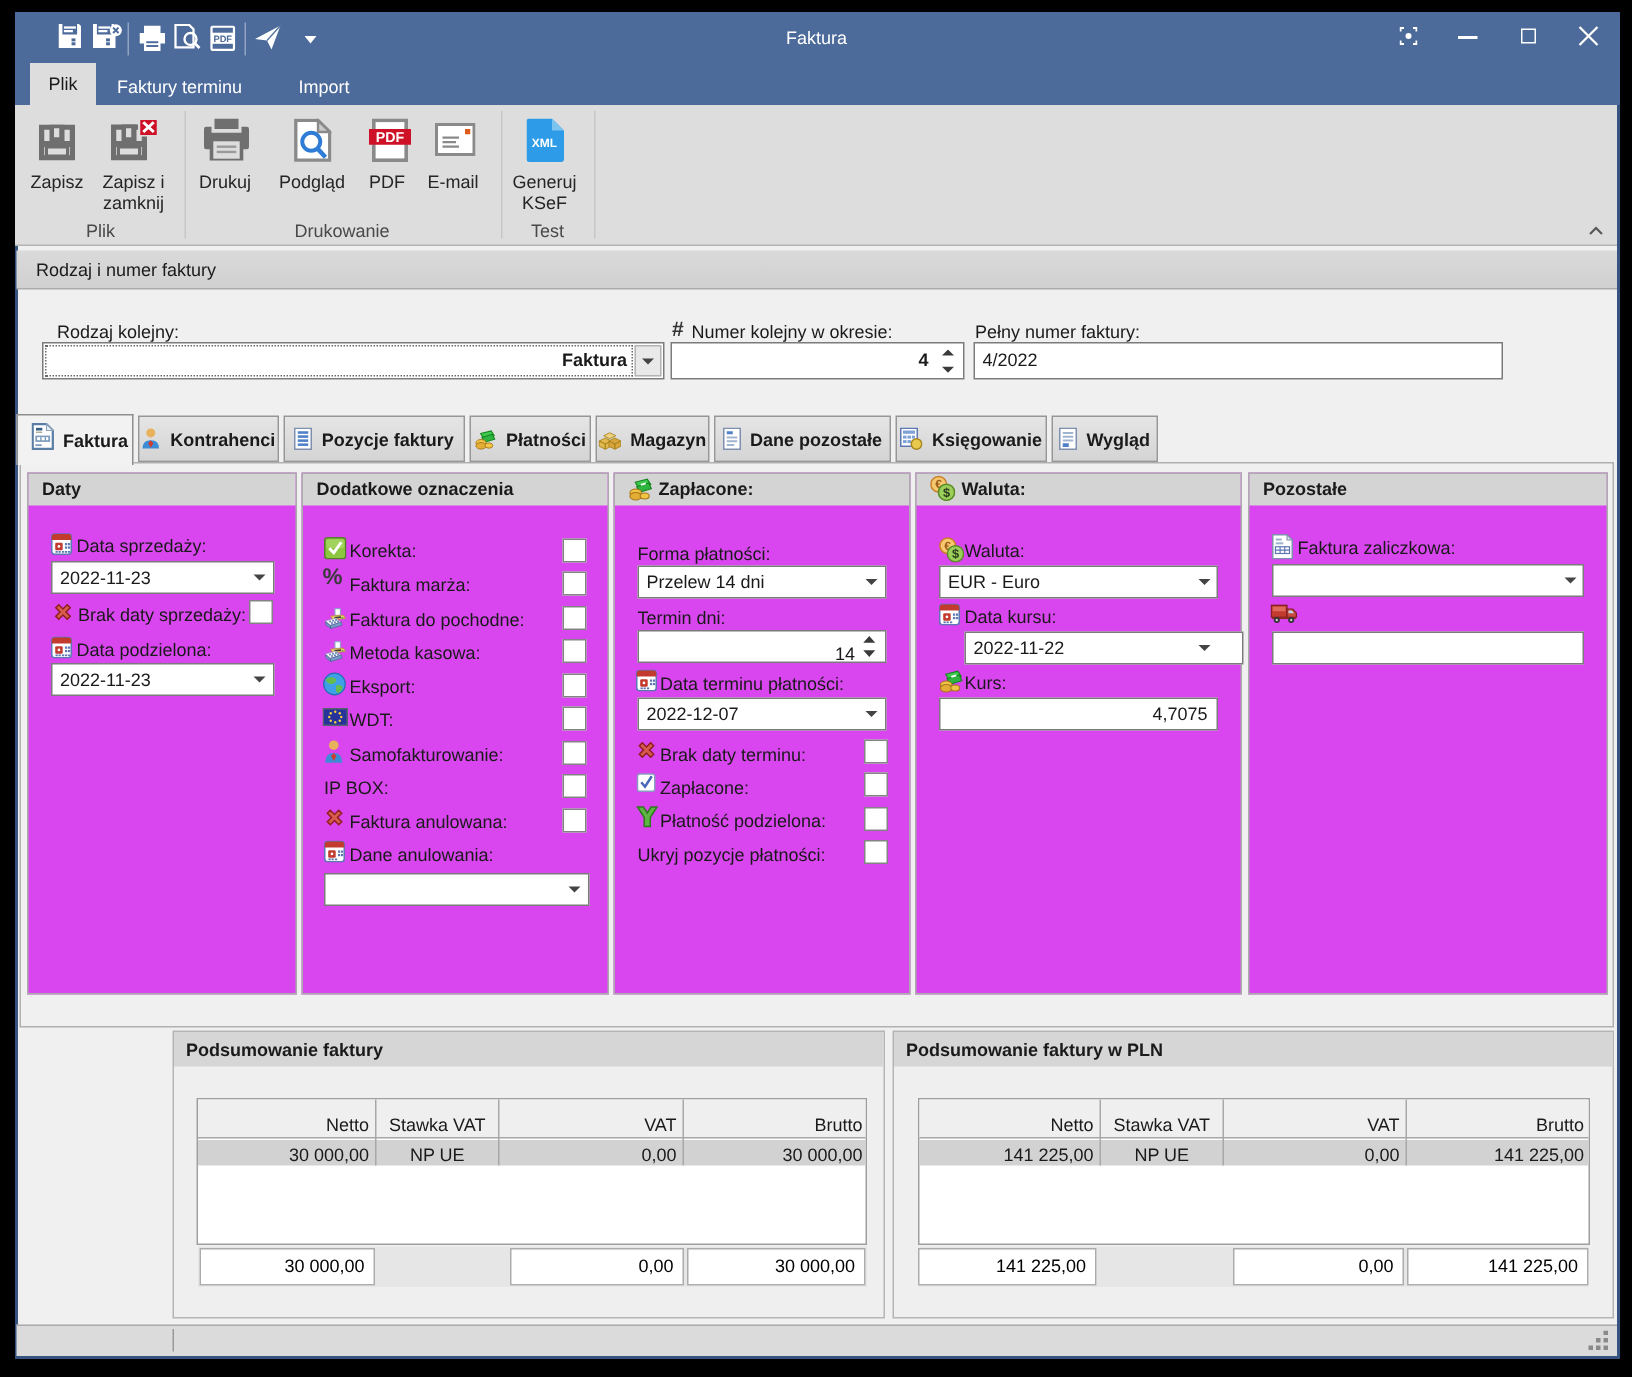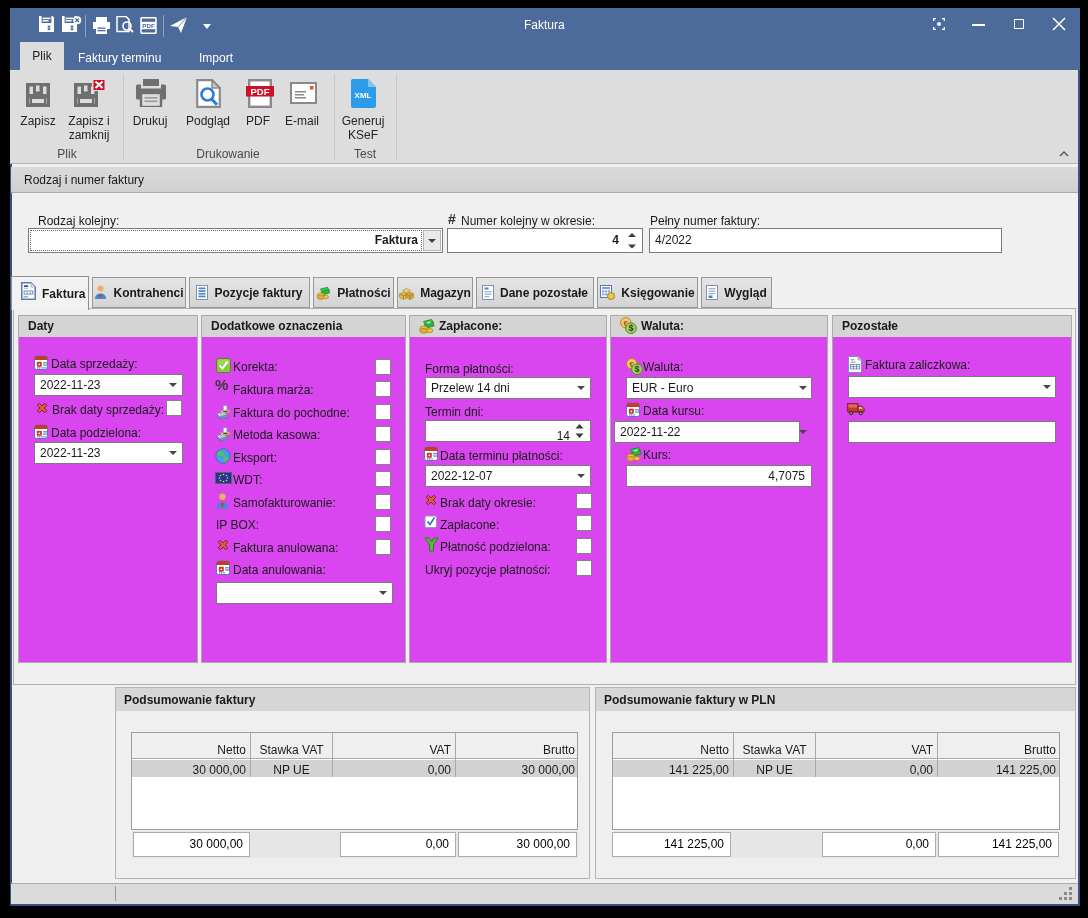--- a/index.html
+++ b/index.html
@@ -491,21 +491,21 @@
         <rect x="9.3" y="7" width="1.5" height="1.5"></rect>
         <rect x="11.3" y="7" width="1.5" height="1.5"></rect>
         <rect x="9.3" y="9.3" width="1.5" height="1.5"></rect>
         <rect x="11.3" y="9.3" width="1.5" height="1.5"></rect>
         <rect x="3" y="12.3" width="1.5" height="1.2"></rect>
         <rect x="5" y="12.3" width="1.5" height="1.2"></rect>
         <rect x="7.3" y="12.3" width="1.5" height="1.2"></rect>
       </g>
     </svg>
   </div>
-<div class="lbl" style="left:233px;top:563px">Data anulowania:</div>
+<div class="lbl" style="left:233px;top:563px">Dane anulowania:</div>
 <div class="combo" style="left:216px;top:582px;width:177px;height:22px"></div>
 <div class="arr" style="left:379px;top:591px"></div>
 
 <div class="lbl" style="left:425px;top:362px">Forma płatności:</div>
 <div class="combo" style="left:425px;top:377px;width:166px;height:22px">Przelew 14 dni</div>
 <div class="arr" style="left:577px;top:386px"></div>
 <div class="lbl" style="left:425px;top:405px">Termin dni:</div>
 <div class="combo" style="left:425px;top:420px;width:166px;height:22px">
     <span style="position:absolute;right:20px;top:5px;line-height:20px">14</span>
   </div>
@@ -533,21 +533,21 @@
     </svg>
   </div>
 <div class="lbl" style="left:440px;top:449px">Data terminu płatności:</div>
 <div class="combo" style="left:425px;top:465px;width:166px;height:22px">2022-12-07</div>
 <div class="arr" style="left:577px;top:474px"></div>
 <div class="ic" style="left:424px;top:493px">
     <svg width="14" height="14" viewBox="0 0 14 14">
       <path d="M2.2 4.2 L4.2 2.2 L7 5 L9.8 2.2 L11.8 4.2 L9 7 L11.8 9.8 L9.8 11.8 L7 9 L4.2 11.8 L2.2 9.8 L5 7 Z" fill="#D85B4D" stroke="#8E1F1F" stroke-width="1"></path>
     </svg>
   </div>
-<div class="lbl" style="left:440px;top:496px">Brak daty okresie:</div>
+<div class="lbl" style="left:440px;top:496px">Brak daty terminu:</div>
 <div class="cb" style="left:576px;top:493px"></div>
 <div class="ic" style="left:424px;top:515px">
     <svg width="14" height="14" viewBox="0 0 14 14">
       <rect x="1" y="1" width="11.5" height="11.5" rx="1.5" fill="#fff" stroke="#8A9BC0"></rect>
       <path d="M3.5 6.5 L6 9.5 L10.5 2.5" stroke="#4466BB" stroke-width="1.6" fill="none"></path>
     </svg>
   </div>
 <div class="lbl" style="left:440px;top:518px">Zapłacone:</div>
 <div class="cb" style="left:576px;top:515px"></div>
 <div class="ic" style="left:424px;top:537px">
@@ -582,21 +582,21 @@
         <rect x="11.3" y="7" width="1.5" height="1.5"></rect>
         <rect x="9.3" y="9.3" width="1.5" height="1.5"></rect>
         <rect x="11.3" y="9.3" width="1.5" height="1.5"></rect>
         <rect x="3" y="12.3" width="1.5" height="1.2"></rect>
         <rect x="5" y="12.3" width="1.5" height="1.2"></rect>
         <rect x="7.3" y="12.3" width="1.5" height="1.2"></rect>
       </g>
     </svg>
   </div>
 <div class="lbl" style="left:643px;top:404px">Data kursu:</div>
-<div class="combo" style="left:614px;top:421px;width:186px;height:22px">2022-11-22</div>
+<div class="combo" style="left:643px;top:421px;width:186px;height:22px">2022-11-22</div>
 <div class="arr" style="left:799px;top:430px"></div>
 <div class="ic" style="left:626px;top:446px">
     <svg width="16" height="16" viewBox="0 0 16 16">
       <path d="M4.5 3.5 L12.5 1.5 L14.8 5 L6.8 7.5 Z" fill="#3BCB4E" stroke="#17861F" stroke-width=".8"></path>
       <path d="M5.5 6.5 L13.5 4 L15.2 7.8 L7.2 10.2 Z" fill="#2DB53F" stroke="#17861F" stroke-width=".8"></path>
       <path d="M8.2 5.2 L11.5 4.2" stroke="#fff" stroke-width="1.2"></path>
       <ellipse cx="4.8" cy="10.5" rx="3.9" ry="2.5" fill="#F0C544" stroke="#A8761B" stroke-width=".7"></ellipse>
       <ellipse cx="4.8" cy="12.8" rx="3.9" ry="2.5" fill="#E2AC35" stroke="#A8761B" stroke-width=".7"></ellipse>
       <ellipse cx="10.8" cy="12.6" rx="3" ry="2" fill="#F0C544" stroke="#A8761B" stroke-width=".7"></ellipse>
     </svg>

